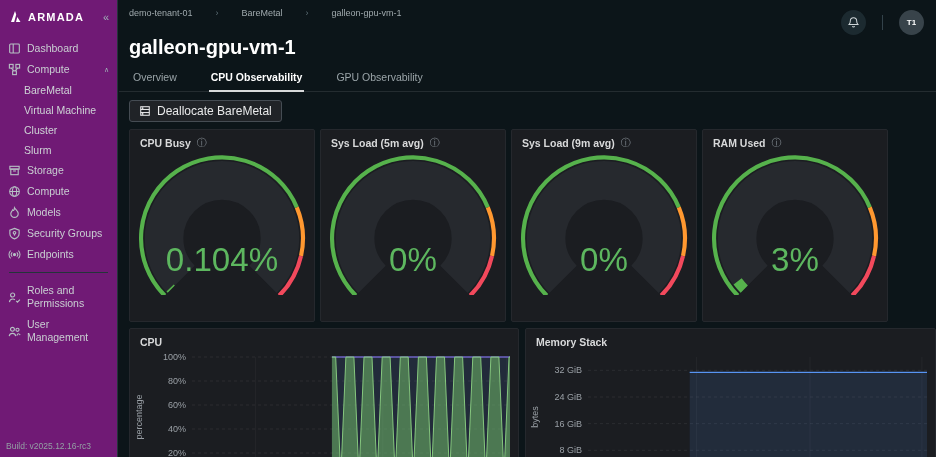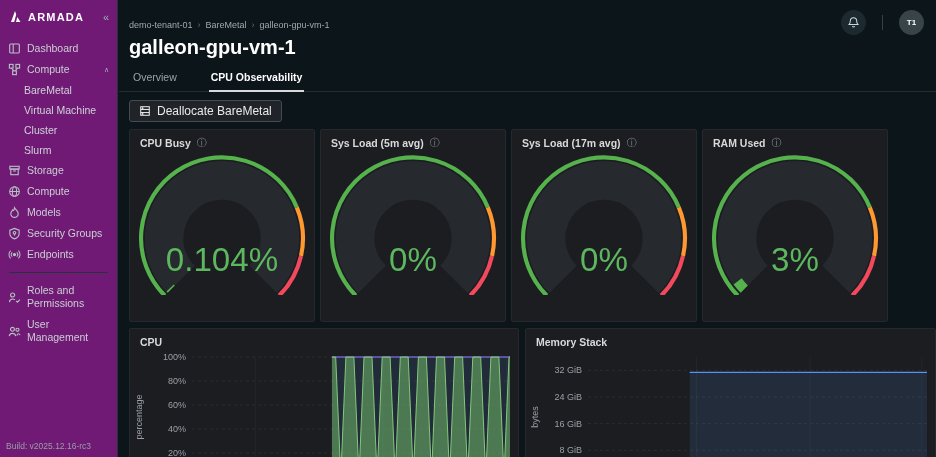--- a/index.html
+++ b/index.html
@@ -22,21 +22,21 @@
   .nav-item { display:flex; align-items:center; gap:6px; padding:4px 8px; color:#c9cfd2; cursor:pointer; line-height:13px; font-size:10.5px; }
   .nav-item .ic { width:13px; height:13px; flex:0 0 13px; color:#b6c0c4; }
   .nav-item .chev { margin-left:auto; font-size:7px; color:#9fb3b8; }
   .sub-item { padding:4px 8px 4px 24px; color:#ced4d6; cursor:pointer; font-size:10.5px; }
   .nav-divider { border-top:1px solid #24343a; margin:7px 9px; }
   .build { margin-top:auto; padding:6px 6px; font-size:8.5px; color:#93a0a4; }
   svg.icon { display:block; }
   
   .main { position:absolute; left:119px; top:0; right:0; bottom:0; }
   .topbar { display:flex; justify-content:space-between; align-items:flex-start; padding:8px 12px 0 10px; }
-  .breadcrumb { font-size:9px; color:#9fa9ad; display:flex; gap:5px; align-items:center;margin-top:12px; }
+  .breadcrumb { font-size:9px; color:#9fa9ad; display:flex; gap:23px; align-items:center; }
   .crumb { cursor:pointer; }
   .crumb-sep { color:#5f7077; }
   .top-actions { display:flex; align-items:center; gap:16px; margin-top:2px; }
   .icon-btn { width:25px; height:25px; border-radius:50%; background:#1c2a30; display:flex; align-items:center; justify-content:center; cursor:pointer; color:#cfd6d9; }
   .vdiv { width:1px; height:15px; background:#33424a; }
   .avatar { width:25px; height:25px; border-radius:50%; background:#38434a; color:#fff; font-size:8px; font-weight:bold; display:flex; align-items:center; justify-content:center; cursor:pointer; }
   .page-title { font-size:20px; font-weight:bold; color:#fff; padding:1px 10px 7px 10px; }
   .tabs { display:flex; gap:30px; padding:0 12px; border-bottom:1px solid #242c30; }
   .tab { padding:5px 2px 7px 2px; color:#9aa4a8; cursor:pointer; font-size:10.5px; margin-bottom:-1px; border-bottom:2px solid transparent; }
   .tab.active { color:#fff; font-weight:bold; border-bottom-color:#d8d9da; }
@@ -193,20 +193,21 @@
           </span>
       </div>
       <div class="vdiv"></div>
       <div class="avatar">T1</div>
     </div>
   </div>
   <div class="page-title">galleon-gpu-vm-1</div>
   <div class="tabs">
     <div class="tab">Overview</div>
     <div class="tab active">CPU Observability</div>
+    <div class="tab">GPU Observability</div>
   </div>
   <div class="toolbar">
     <button class="btn">
       <span>
           <svg class="icon" width="12" height="12" viewBox="0 0 14 14" fill="none" stroke="currentColor" stroke-width="1.2">
             <rect x="2" y="2" width="10" height="3.2"></rect>
             <rect x="2" y="8.8" width="10" height="3.2"></rect>
             <circle cx="4.2" cy="3.6" r="0.5" fill="currentColor"></circle>
             <circle cx="4.2" cy="10.4" r="0.5" fill="currentColor"></circle>
             <line x1="2" y1="5.2" x2="2" y2="8.8"></line>
@@ -240,21 +241,21 @@
       <svg class="gauge-svg" viewBox="0 0 200 158">
           <path d="M 55.45 140.55 A 63 63 0 1 1 144.55 140.55" stroke="#26292e" stroke-width="42" fill="none"></path>
           <text class="gauge-value" x="100" y="132" text-anchor="middle">0%</text>
           <path d="M 37.77 158.23 A 88 88 0 1 1 181.30 62.32" stroke="#56b24c" stroke-width="4.5" fill="none"></path>
           <path d="M 181.30 62.32 A 88 88 0 0 1 185.88 115.20" stroke="#ff9830" stroke-width="4.5" fill="none"></path>
           <path d="M 185.88 115.20 A 88 88 0 0 1 162.23 158.23" stroke="#f2495c" stroke-width="4.5" fill="none"></path>
         </svg>
     </div>
     <div class="card gauge-card">
       <div class="card-head">
-          <span>Sys Load (17m avg)</span>
+          <span>Sys Load (9m avg)</span>
           <span class="info">ⓘ</span>
         </div>
       <svg class="gauge-svg" viewBox="0 0 200 158">
           <path d="M 55.45 140.55 A 63 63 0 1 1 144.55 140.55" stroke="#26292e" stroke-width="42" fill="none"></path>
           <text class="gauge-value" x="100" y="132" text-anchor="middle">0%</text>
           <path d="M 37.77 158.23 A 88 88 0 1 1 181.30 62.32" stroke="#56b24c" stroke-width="4.5" fill="none"></path>
           <path d="M 181.30 62.32 A 88 88 0 0 1 185.88 115.20" stroke="#ff9830" stroke-width="4.5" fill="none"></path>
           <path d="M 185.88 115.20 A 88 88 0 0 1 162.23 158.23" stroke="#f2495c" stroke-width="4.5" fill="none"></path>
         </svg>
     </div>

